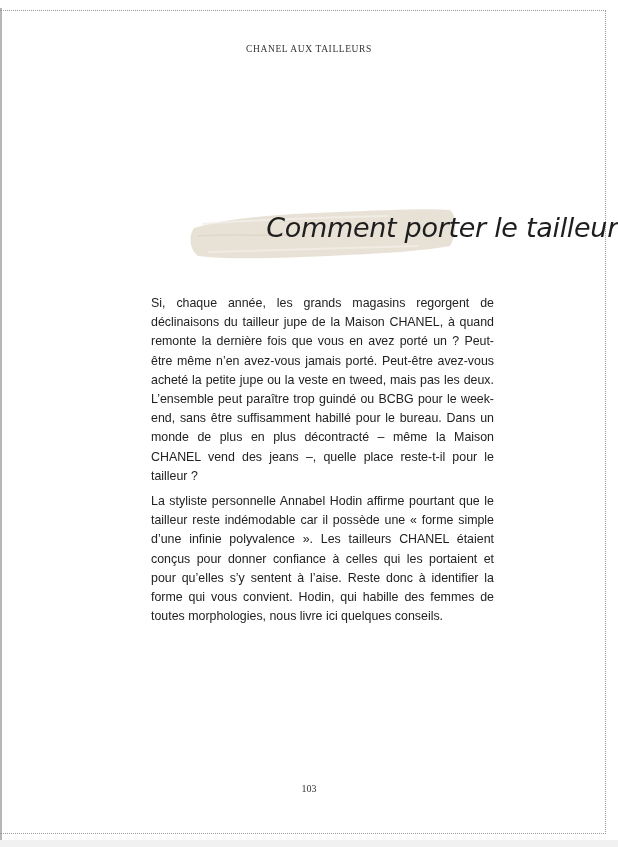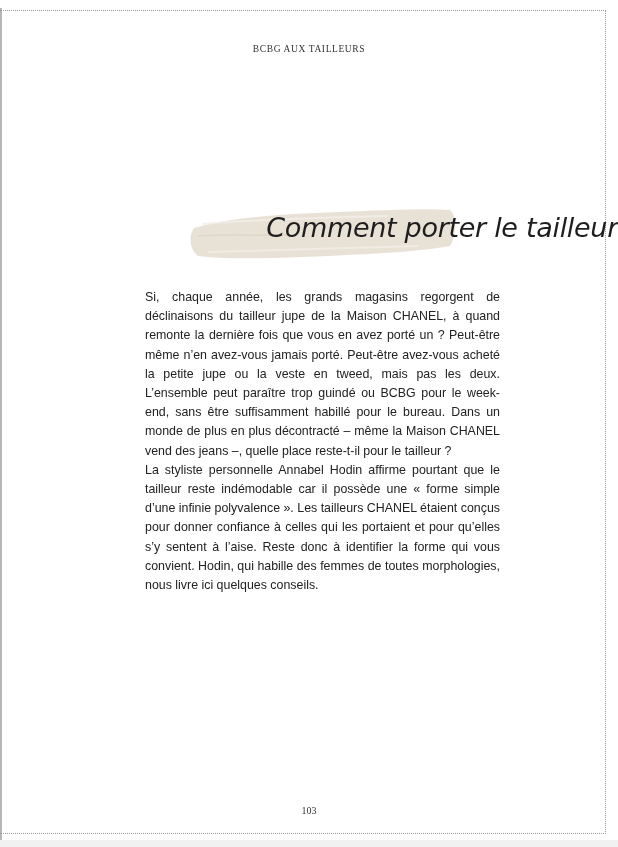--- a/index.html
+++ b/index.html
@@ -22,36 +22,36 @@
     .title {
       position: absolute; left: 0; width: 618px; top: 212px; text-align: right;
       font-family: "DejaVu Sans", sans-serif; font-style: italic; font-weight: 300;
       font-size: 27px; color: #1e1e1e; letter-spacing: -0.3px;
     }
     .body-text {
       position: absolute; left: 145px; top: 288px; width: 355px;
       font-family: "Liberation Sans", sans-serif; font-size: 12.4px; line-height: 19.2px;
       color: #222; text-align: justify;
     }
-    .body-text p { margin: 0; }
+    .body-text p { margin: 6px; }
     .folio {
-      position: absolute; left: 0; width: 618px; top: 805px; text-align: center;
+      position: absolute; left: 0; width: 618px; top: 783px; text-align: center;
       font-family: "Liberation Serif", serif; font-size: 10px; color: #333;
     }
   </style>
 </head>
 <body>
 
 <div class="left-edge"></div>
 <div class="border-top"></div>
 <div class="border-right"></div>
 <div class="border-bottom"></div>
 <div class="bottom-band"></div>
 
-<div class="running-head">BCBG AUX TAILLEURS</div>
+<div class="running-head">CHANEL AUX TAILLEURS</div>
 
 <svg class="brush" viewBox="0 0 270 56" preserveAspectRatio="none">
   <path d="M6 22 C 40 12, 90 8, 150 6 C 200 4, 240 2, 262 4 C 270 10, 268 30, 262 40 C 230 46, 180 48, 140 50 C 90 52, 40 54, 10 50 C 2 44, 0 30, 6 22 Z" fill="#e6dfd2" opacity="0.9"></path>
   <path d="M14 18 C 60 14, 120 12, 200 10" stroke="#f3efe8" stroke-width="2" fill="none" opacity="0.8"></path>
   <path d="M20 46 C 80 44, 150 42, 230 40" stroke="#f3efe8" stroke-width="2" fill="none" opacity="0.7"></path>
   <path d="M10 30 C 40 28, 70 30, 100 29" stroke="#d9d0c0" stroke-width="1.5" fill="none" opacity="0.6"></path>
 </svg>
 
 <div class="title">Comment porter le tailleur</div>
 

